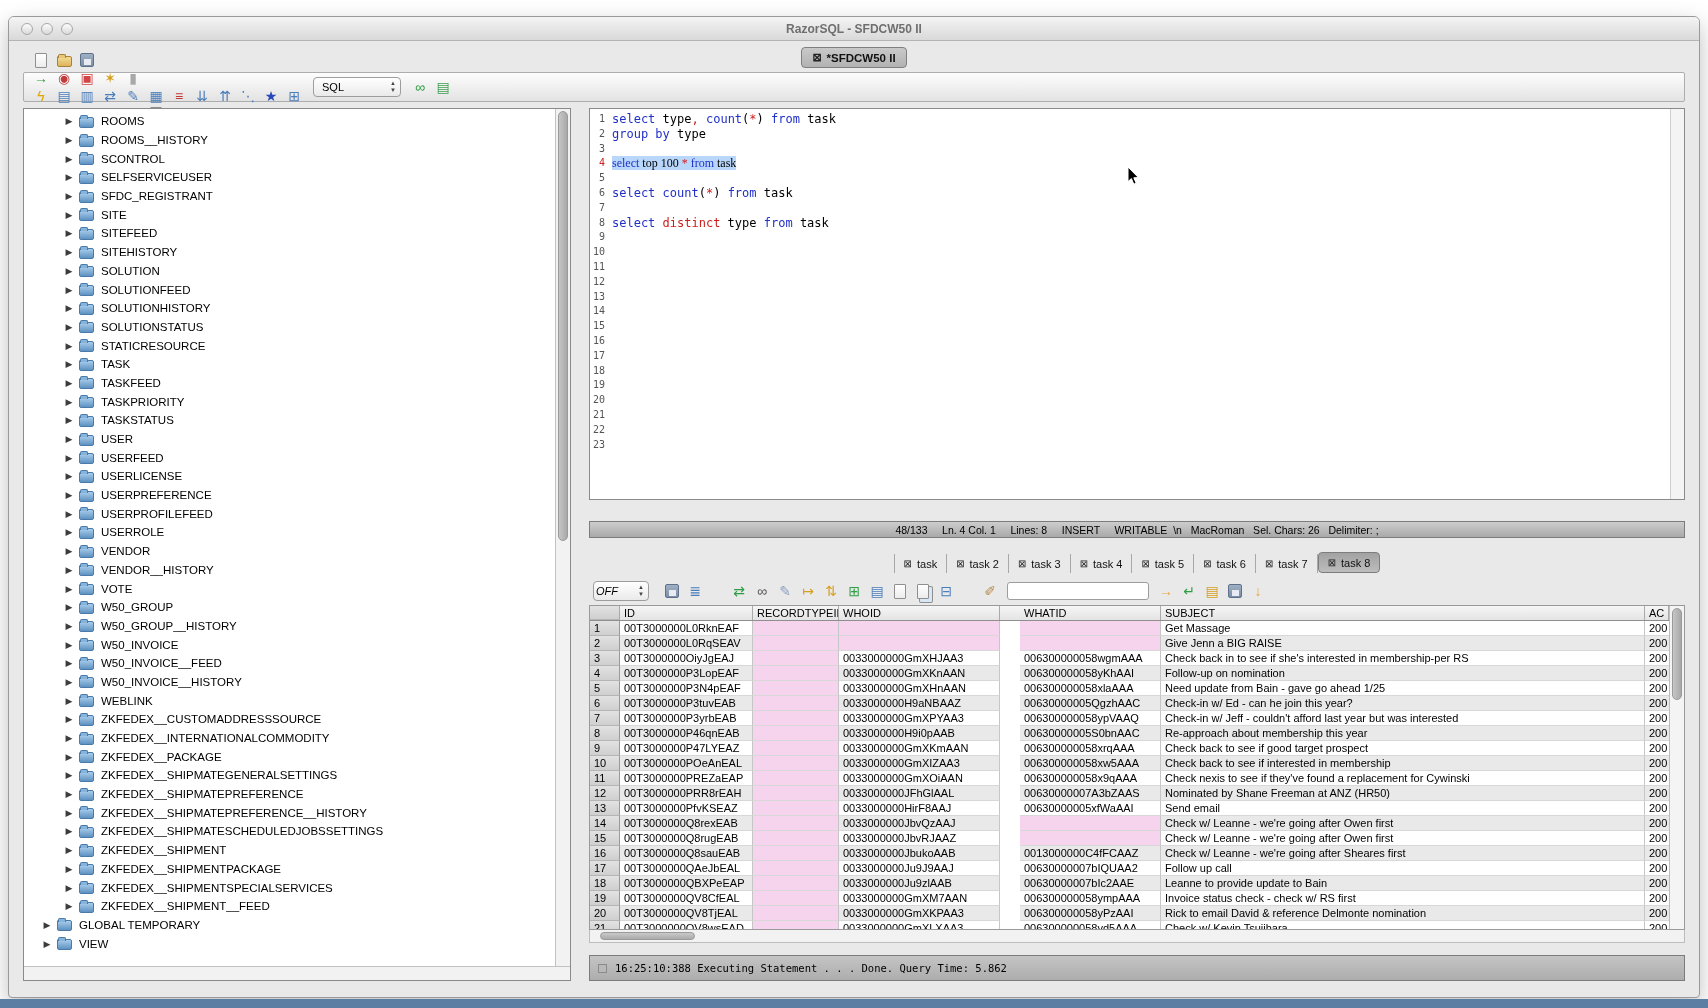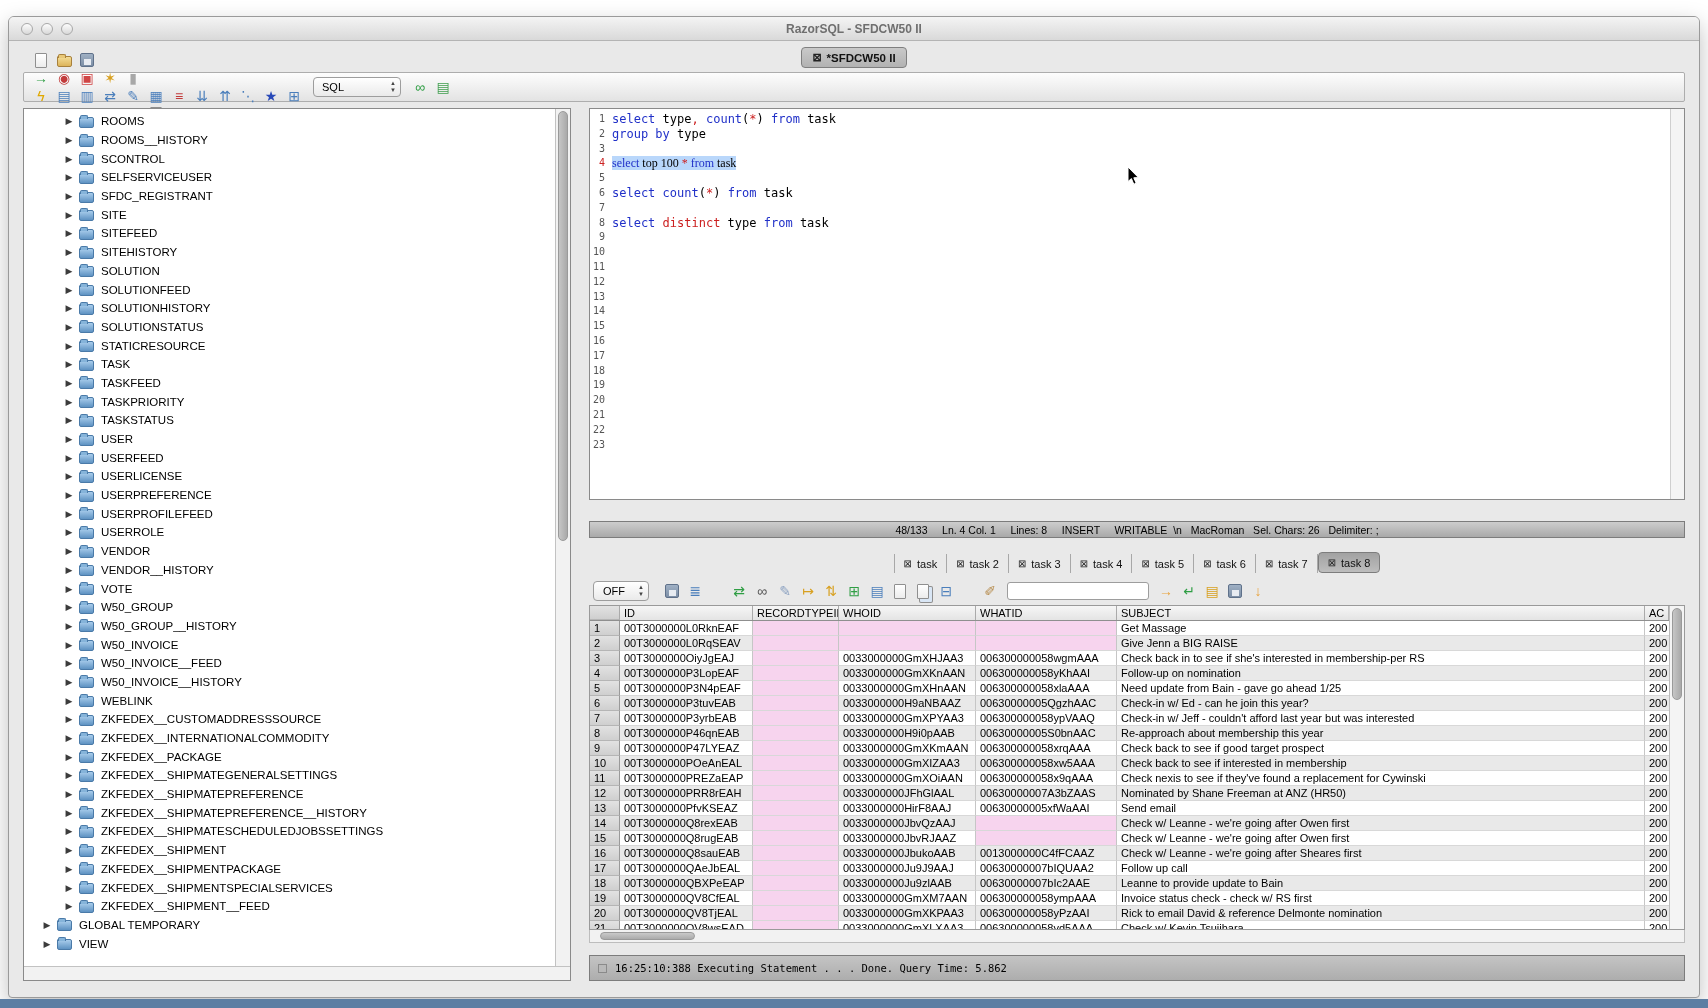--- a/index.html
+++ b/index.html
@@ -85,33 +85,33 @@
 
   .result-tabs { height:21px; flex:0 0 auto; margin-top:14px; display:flex; justify-content:center; align-items:flex-end; }
   .rtab { height:19px; padding:0 9px; display:flex; align-items:center; gap:5px; font-size:11px; color:#111;
     border-right:1px solid #a8a8a8; cursor:default; }
   .rtab:first-child { border-left:1px solid #a8a8a8; }
   .rtab.active { background:linear-gradient(#a2a2a2,#bdbdbd); border:1px solid #7d7d7d; border-radius:4px; height:21px; }
   .rtab .closebox { font-size:10px; }
 
   .results-toolbar { height:28px; flex:0 0 auto; margin-top:4px; display:flex; align-items:center; padding:0 4px; }
   .limit-select { height:20px; width:56px; background:linear-gradient(#ffffff,#eaeaea); border:1px solid #9d9d9d;
-    border-radius:4px; display:flex; align-items:center; font-size:11px; padding-left:9px; position:relative; margin-right:14px; }
+    border-radius:4px; display:flex; align-items:center; font-size:11px; padding-left:2px; position:relative; margin-right:14px;font-style:italic; }
   .search-field { height:18px; width:142px; background:#fff; border:1px solid #9d9d9d; border-radius:3px; margin:0 8px; font-size:11px; padding:0 5px; font-family:"Liberation Sans",sans-serif; }
 
   
   .table-wrap { flex:1 1 auto; border:1px solid #9a9a9a; background:#fff; display:flex; min-height:0; position:relative; }
   .grid { flex:1 1 auto; display:flex; flex-direction:column; min-width:0; overflow:hidden; }
   .g-row { display:flex; height:15px; flex:0 0 auto; }
   .g-row.head { height:15px; background:linear-gradient(#f6f6f6,#e4e4e4); border-bottom:1px solid #8f8f8f; font-weight:normal; }
   .g-cell { font-size:11px; padding:0 0 0 4px; border-right:1px solid #c6c6c6; white-space:nowrap; overflow:hidden; display:flex; align-items:center; }
   .head .g-cell { border-right:1px solid #aaa; color:#000; }
   .c-num { width:30px; flex:0 0 auto; background:linear-gradient(#e2e2e2,#cfcfcf); border-right:1px solid #9a9a9a; border-bottom:1px solid #b5b5b5; }
   .c-id { width:133px; flex:0 0 auto; } .c-rt { width:86px; flex:0 0 auto; }
-  .c-who { width:137px; flex:0 0 auto; } .c-what { width:141px; flex:0 0 auto; }
+  .c-who { width:161px; flex:0 0 auto; } .c-what { width:141px; flex:0 0 auto;margin-left:20px; }
   .c-subj { flex:1 1 auto; min-width:0; } .c-ac { width:24px; flex:0 0 auto; border-right:none; }
   .g-row.odd  .data-cell { background:#ffffff; }
   .g-row.even .data-cell { background:#e9e9e9; }
   .g-row .data-cell { border-bottom:1px solid #d8d8d8; }
   .g-row .null-cell { background:#f7d4ee !important; }
   .tbl-vscroll { width:15px; flex:0 0 auto; background:#f4f4f4; border-left:1px solid #bdbdbd; position:relative; }
 
   .tbl-hscroll { height:13px; flex:0 0 auto; background:#f2f2f2; border:1px solid #bdbdbd; border-top:none; position:relative; }
   .hthumb { position:absolute; top:2px; left:10px; width:95px; height:8px; border-radius:4px;
     background:linear-gradient(#c9c9c9,#ababab); border:1px solid #9a9a9a; }

